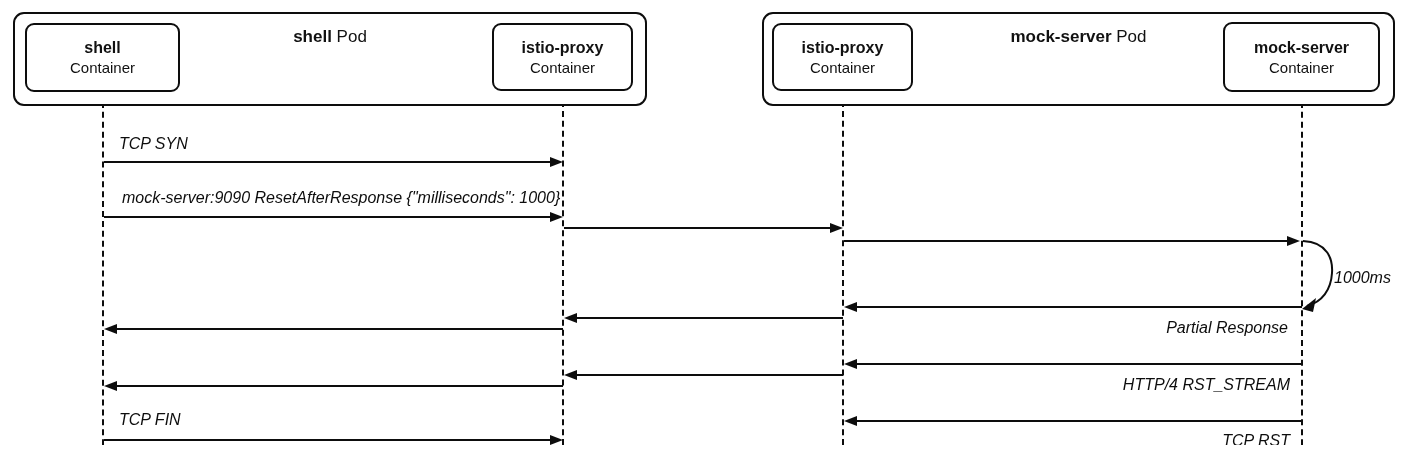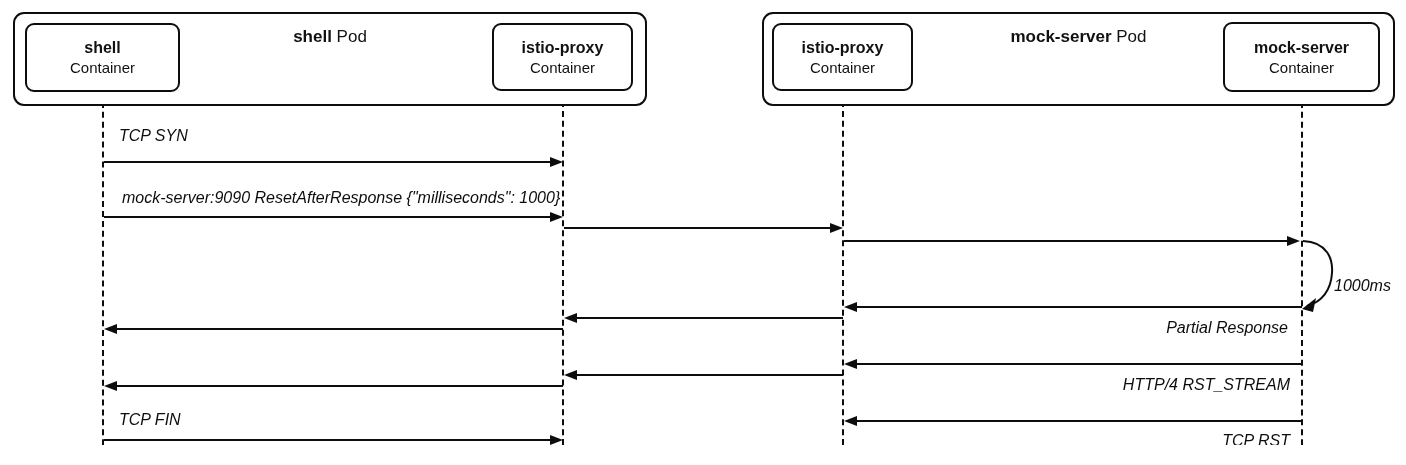--- a/index.html
+++ b/index.html
@@ -63,41 +63,41 @@
   <div class="cbox" style="left:772px;top:23px;width:141px;height:68px;">
     <span class="cname">istio-proxy</span>
     <span class="ctype">Container</span>
   </div>
   <div class="cbox" style="left:1223px;top:22px;width:157px;height:70px;">
     <span class="cname">mock-server</span>
     <span class="ctype">Container</span>
   </div>
 
   <div>
-    <div class="lbl" style="left:119px;top:126px;">TCP SYN</div>
+    <div class="lbl" style="left:119px;top:134px;">TCP SYN</div>
     <div class="line" style="left:104px;top:161px;width:446px;"></div>
     <div class="head-r" style="left:550px;top:157px;"></div>
   </div>
 
   <div>
     <div class="lbl" style="left:122px;top:188px;">mock-server:9090 ResetAfterResponse {"milliseconds": 1000}</div>
     <div class="line" style="left:104px;top:216px;width:446px;"></div>
     <div class="head-r" style="left:550px;top:212px;"></div>
     <div class="line" style="left:564px;top:227px;width:266px;"></div>
     <div class="head-r" style="left:830px;top:223px;"></div>
     <div class="line" style="left:844px;top:240px;width:443px;"></div>
     <div class="head-r" style="left:1287px;top:236px;"></div>
   </div>
 
   <div>
     <svg class="loop-svg" style="left:1294px;top:238px;" width="52" height="78" viewBox="0 0 52 78">
       <path d="M9,3 C34,4 39,22 38,35 C37,52 28,64 13,68" fill="none" stroke="#0d0d0d" stroke-width="2"></path>
       <polygon points="8,71 22,60 19,74" fill="#0d0d0d"></polygon>
     </svg>
-    <div class="lbl" style="left:1334px;top:276px;">1000ms</div>
+    <div class="lbl" style="left:1334px;top:268px;">1000ms</div>
   </div>
 
   <div>
     <div class="head-l" style="left:844px;top:302px;"></div>
     <div class="line" style="left:857px;top:306px;width:445px;"></div>
     <div class="head-l" style="left:564px;top:313px;"></div>
     <div class="line" style="left:577px;top:317px;width:266px;"></div>
     <div class="head-l" style="left:104px;top:324px;"></div>
     <div class="line" style="left:117px;top:328px;width:446px;"></div>
     <div class="lbl right" style="right:118px;top:318px;">Partial Response</div>

